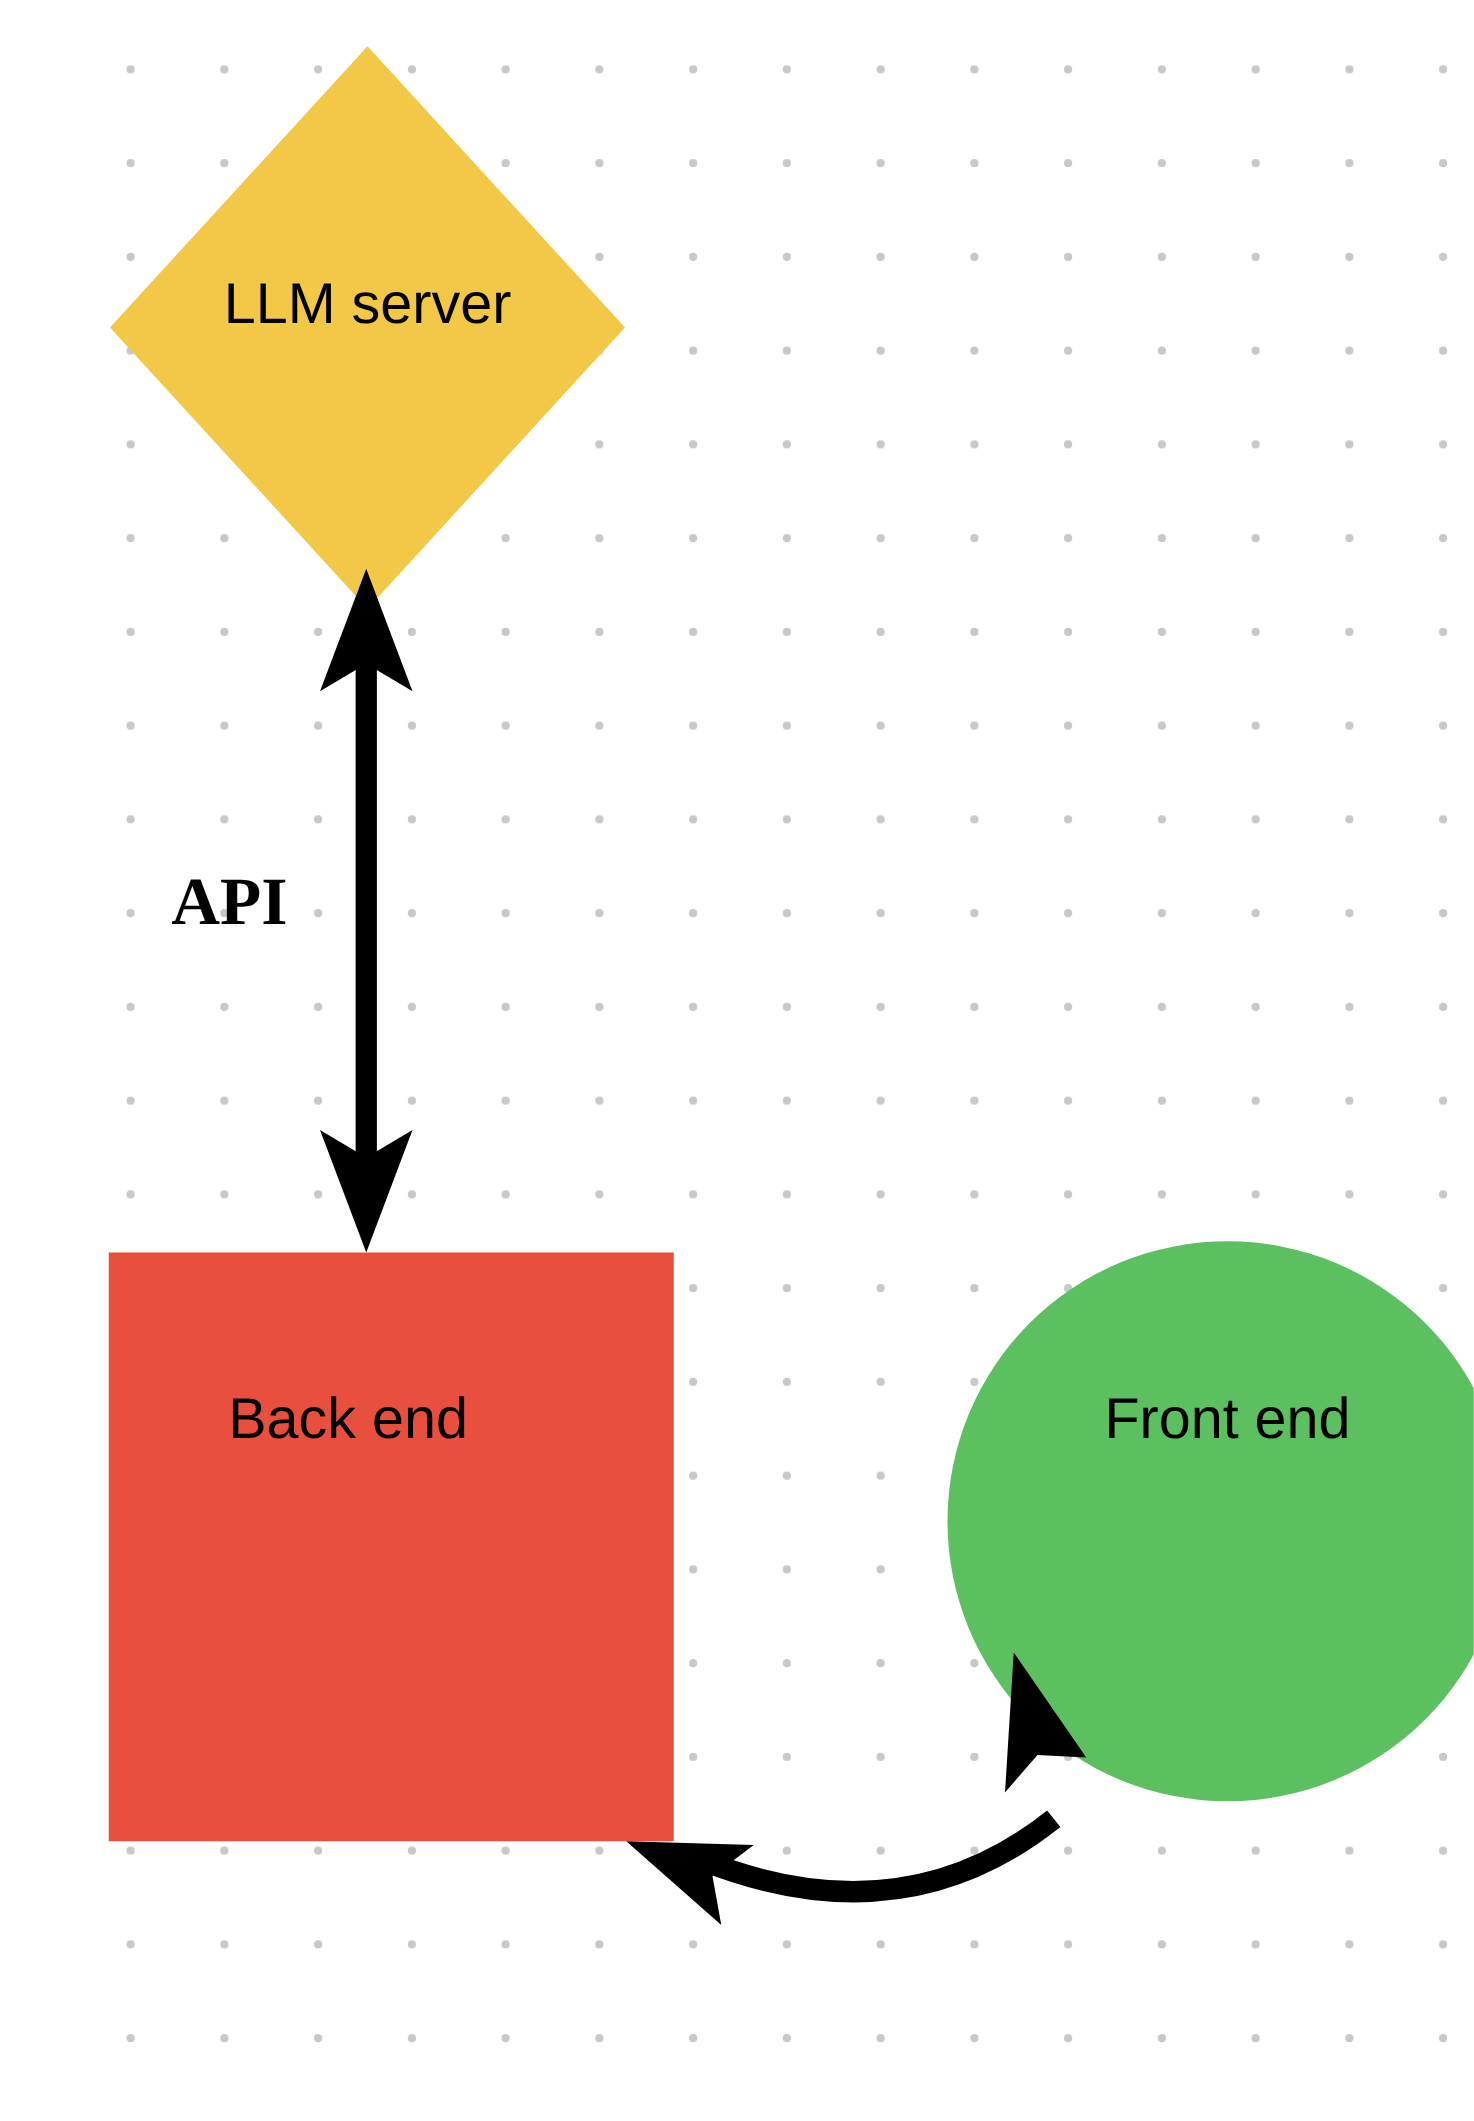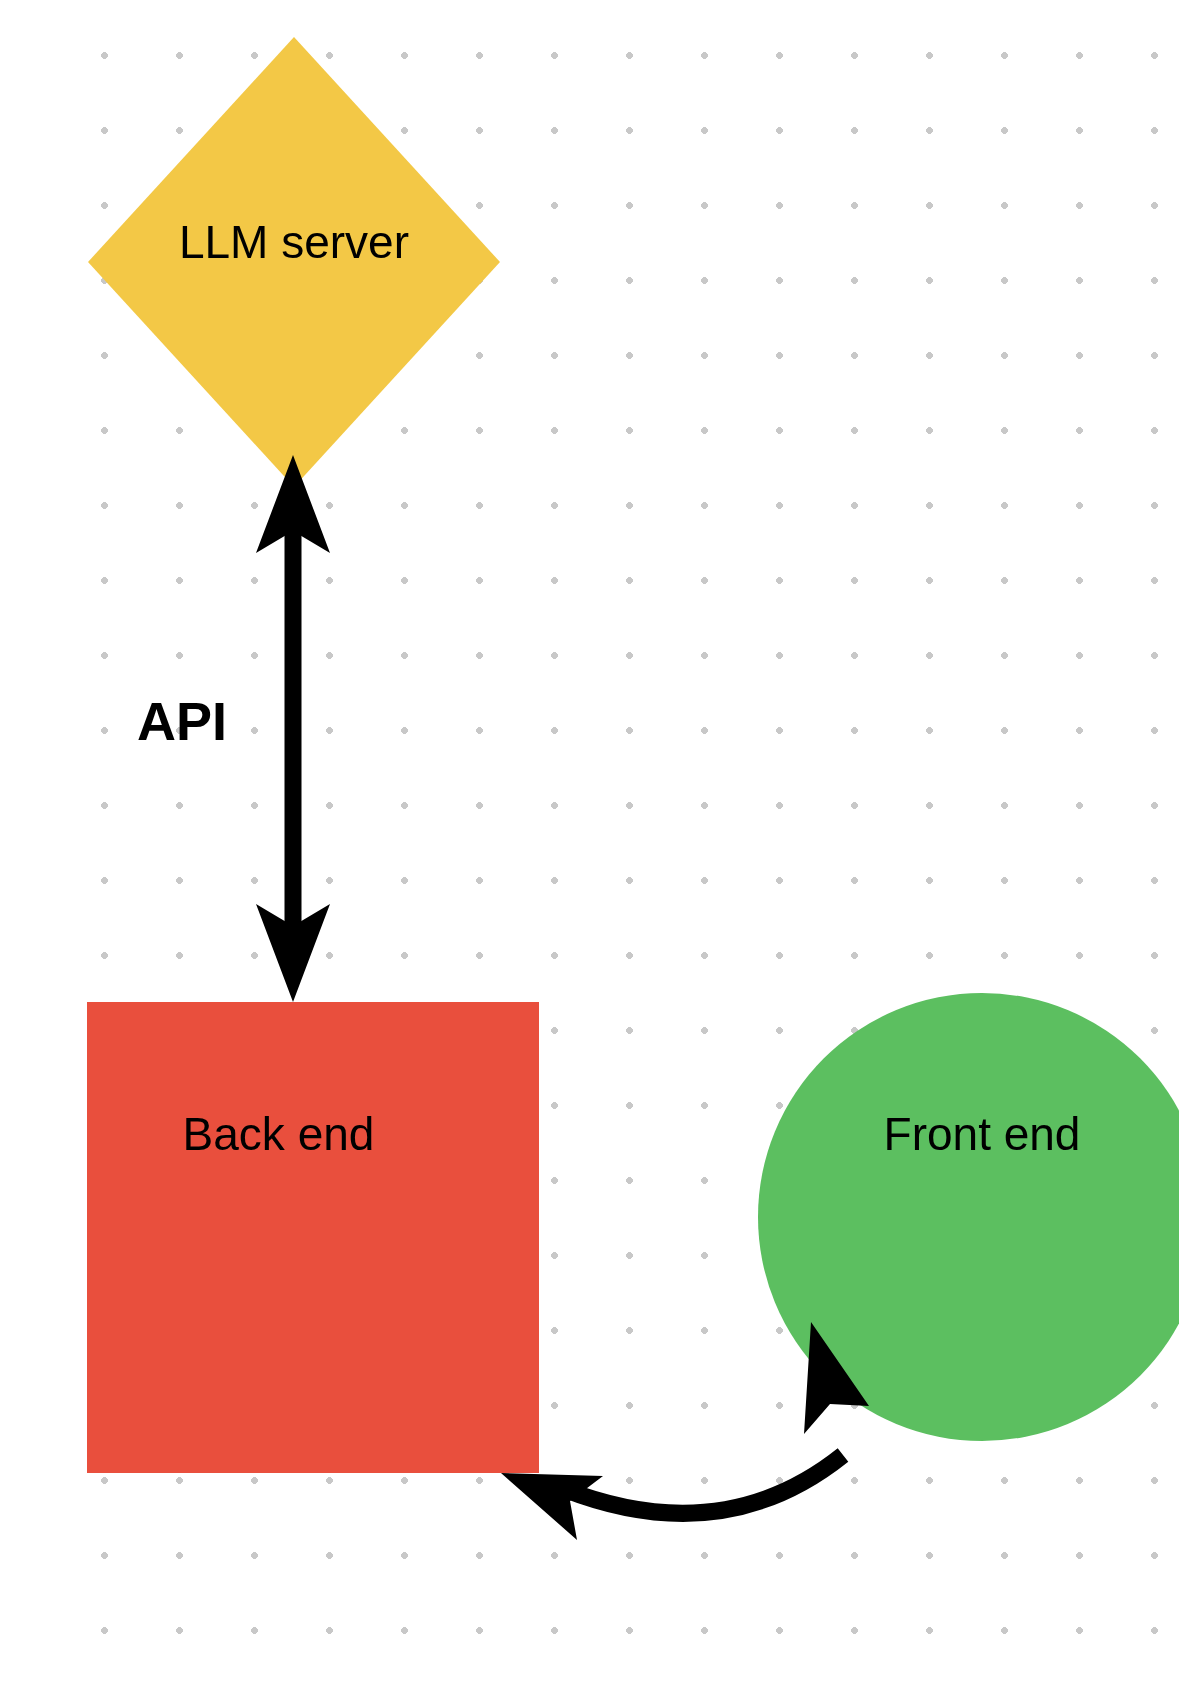--- a/index.html
+++ b/index.html
@@ -55,20 +55,21 @@
     width: 383px;
   }
   #label-front {
     left: 715px;
     top: 1107px;
     width: 448px;
   }
   #label-api {
     left: 94px;
     top: 690px;
+    font-family: Liberation Serif, serif;
   }
   #label-webrtc {
     left: 483px;
     top: 1473px;
     font-size: 58px;
   }
 </style>
 </head>
 <body>
 

